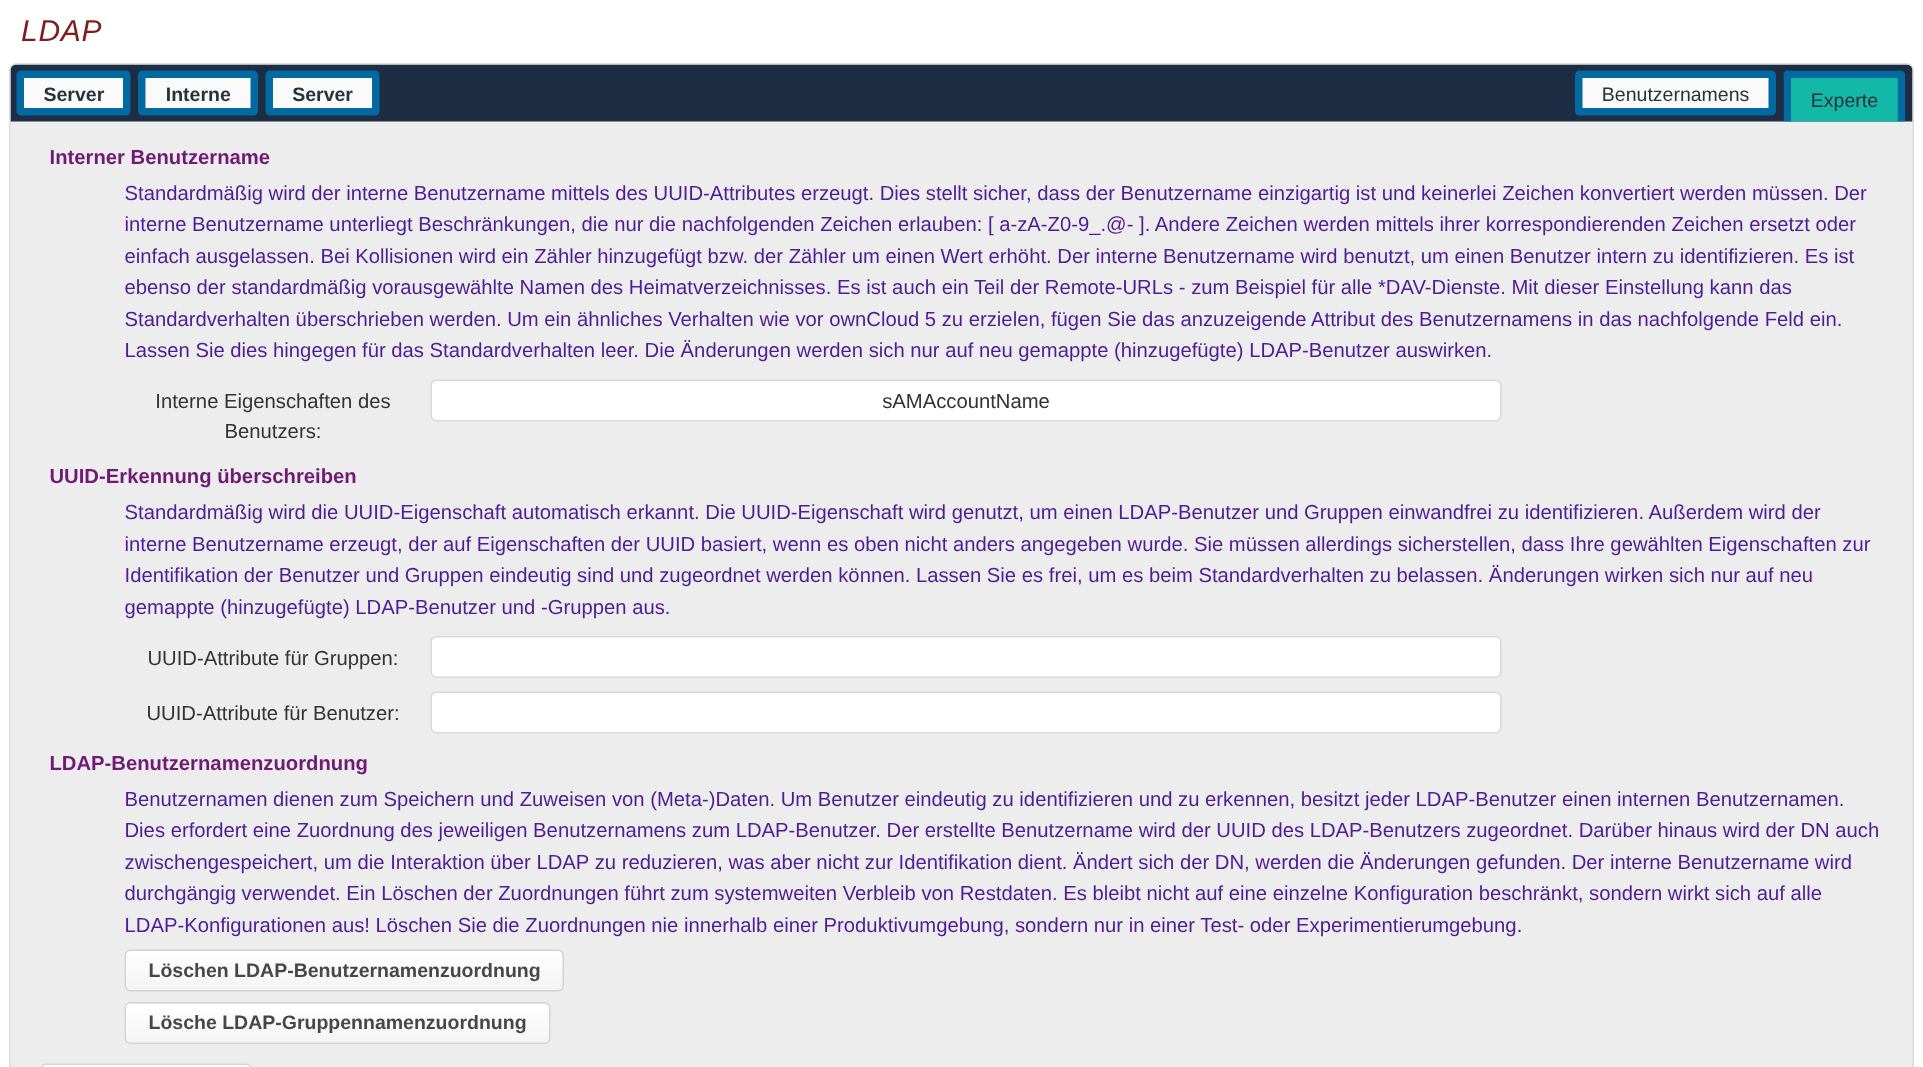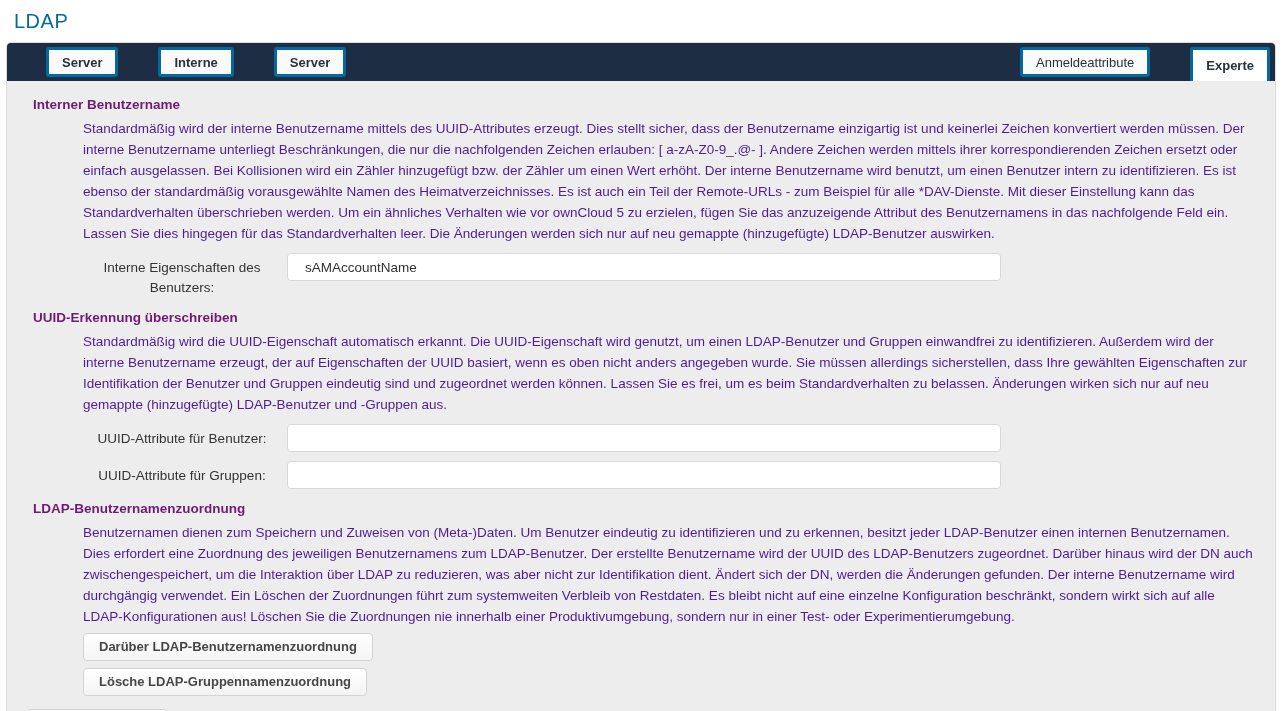--- a/index.html
+++ b/index.html
@@ -6,59 +6,59 @@
   html, body { margin: 0; padding: 0; background: #ffffff; }
   body {
     font-family: "Liberation Sans", sans-serif;
     color: #222;
     width: 1282px;
   }
   .page { padding: 6px 6px 0 6px; }
   .page-title {
     font-size: 20px;
     font-weight: 400;
-    color: #0369a1;
+    color: #7f1d1d;
     margin: 4px 0 9px 8px;
     letter-spacing: 0.5px;
+    font-style: italic;
   }
   .panel {
     border: 1px solid #dcdcdc;
     border-radius: 5px;
     background: #ededed;
     overflow: hidden;
     min-height: 663px;
   }
   
   .tabbar {
     background: #1d2d44;
     display: flex;
     align-items: stretch;
     height: 38px;
     padding: 4px 4px 0 4px;
   }
   .tab {
     font-size: 13px;
     color: #29313b;
     background: #fafafa;
-    border: 3px solid #0369a1;
+    border: 5px solid #0369a1;
     border-radius: 3px;
     padding: 0 13px;
     margin-right: 5px;
     margin-bottom: 4px;
     display: flex;
     align-items: center;
     cursor: pointer;
     white-space: nowrap;
-    margin-left: 35px;
   }
   .tab.weight-semibold { font-weight: 700; }
   .tab.weight-normal { font-weight: 400; }
   .tab.active {
-    background: #ffffff;
-    font-weight: 700;
+    background: #14b8a6;
+    font-weight: 400;
     margin-bottom: 0;
     border-bottom: none;
     border-radius: 3px 3px 0 0;
     margin-right: 1px;
   }
   .tab-spacer { flex: 1 1 auto; }
   
   .content {
     padding: 13px 22px 18px 20px;
     font-size: 13.5px;
@@ -93,20 +93,21 @@
     width: 714px;
     height: 28px;
     border: 1px solid #d9d9d9;
     border-radius: 4px;
     background: #ffffff;
     padding: 0 17px;
     font-family: "Liberation Sans", sans-serif;
     font-size: 13.5px;
     color: #333;
     outline: none;
+    text-align: center;
   }
   .btn {
     display: inline-block;
     background: linear-gradient(#ffffff, #f4f4f4);
     border: 1px solid #d4d4d4;
     border-radius: 4px;
     padding: 5px 15px 6px 15px;
     font-family: "Liberation Sans", sans-serif;
     font-size: 13px;
     font-weight: 700;
@@ -128,52 +129,52 @@
 
   <h1 class="page-title">LDAP</h1>
 
   <div class="panel">
 
     <div class="tabbar">
       <div class="tab weight-semibold">Server</div>
       <div class="tab weight-semibold">Interne</div>
       <div class="tab weight-semibold">Server</div>
       <div class="tab-spacer"></div>
-      <div class="tab weight-normal">Anmeldeattribute</div>
+      <div class="tab weight-normal">Benutzernamens</div>
       <div class="tab active">Experte</div>
     </div>
 
     <div class="content">
 
       <div class="section-heading first">Interner Benutzername</div>
       <p class="section-desc">Standardmäßig wird der interne Benutzername mittels des UUID-Attributes erzeugt. Dies stellt sicher, dass der Benutzername einzigartig ist und keinerlei Zeichen konvertiert werden müssen. Der interne Benutzername unterliegt Beschränkungen, die nur die nachfolgenden Zeichen erlauben: [ a-zA-Z0-9_.@- ]. Andere Zeichen werden mittels ihrer korrespondierenden Zeichen ersetzt oder einfach ausgelassen. Bei Kollisionen wird ein Zähler hinzugefügt bzw. der Zähler um einen Wert erhöht. Der interne Benutzername wird benutzt, um einen Benutzer intern zu identifizieren. Es ist ebenso der standardmäßig vorausgewählte Namen des Heimatverzeichnisses. Es ist auch ein Teil der Remote-URLs - zum Beispiel für alle *DAV-Dienste. Mit dieser Einstellung kann das Standardverhalten überschrieben werden. Um ein ähnliches Verhalten wie vor ownCloud 5 zu erzielen, fügen Sie das anzuzeigende Attribut des Benutzernamens in das nachfolgende Feld ein. Lassen Sie dies hingegen für das Standardverhalten leer. Die Änderungen werden sich nur auf neu gemappte (hinzugefügte) LDAP-Benutzer auswirken.</p>
 
       <div class="form-row">
         <label class="form-label">Interne Eigenschaften des Benutzers:</label>
         <input class="form-input" type="text" value="sAMAccountName" style="">
       </div>
 
       <div class="section-heading">UUID-Erkennung überschreiben</div>
       <p class="section-desc">Standardmäßig wird die UUID-Eigenschaft automatisch erkannt. Die UUID-Eigenschaft wird genutzt, um einen LDAP-Benutzer und Gruppen einwandfrei zu identifizieren. Außerdem wird der interne Benutzername erzeugt, der auf Eigenschaften der UUID basiert, wenn es oben nicht anders angegeben wurde. Sie müssen allerdings sicherstellen, dass Ihre gewählten Eigenschaften zur Identifikation der Benutzer und Gruppen eindeutig sind und zugeordnet werden können. Lassen Sie es frei, um es beim Standardverhalten zu belassen. Änderungen wirken sich nur auf neu gemappte (hinzugefügte) LDAP-Benutzer und -Gruppen aus.</p>
 
       <div class="form-row">
-        <label class="form-label">UUID-Attribute für Benutzer:</label>
+        <label class="form-label">UUID-Attribute für Gruppen:</label>
         <input class="form-input" type="text" value="" style="">
       </div>
 
       <div class="form-row">
-        <label class="form-label">UUID-Attribute für Gruppen:</label>
+        <label class="form-label">UUID-Attribute für Benutzer:</label>
         <input class="form-input" type="text" value="" style="">
       </div>
 
       <div class="section-heading">LDAP-Benutzernamenzuordnung</div>
       <p class="section-desc">Benutzernamen dienen zum Speichern und Zuweisen von (Meta-)Daten. Um Benutzer eindeutig zu identifizieren und zu erkennen, besitzt jeder LDAP-Benutzer einen internen Benutzernamen. Dies erfordert eine Zuordnung des jeweiligen Benutzernamens zum LDAP-Benutzer. Der erstellte Benutzername wird der UUID des LDAP-Benutzers zugeordnet. Darüber hinaus wird der DN auch zwischengespeichert, um die Interaktion über LDAP zu reduzieren, was aber nicht zur Identifikation dient. Ändert sich der DN, werden die Änderungen gefunden. Der interne Benutzername wird durchgängig verwendet. Ein Löschen der Zuordnungen führt zum systemweiten Verbleib von Restdaten. Es bleibt nicht auf eine einzelne Konfiguration beschränkt, sondern wirkt sich auf alle LDAP-Konfigurationen aus! Löschen Sie die Zuordnungen nie innerhalb einer Produktivumgebung, sondern nur in einer Test- oder Experimentierumgebung.</p>
 
       <div class="mapping-btn-row">
-        <button class="btn">Darüber LDAP-Benutzernamenzuordnung</button>
+        <button class="btn">Löschen LDAP-Benutzernamenzuordnung</button>
       </div>
       <div class="mapping-btn-row">
         <button class="btn">Lösche LDAP-Gruppennamenzuordnung</button>
       </div>
 
       <div class="footer-row">
         <button class="btn">Testkonfiguration</button>
 
       </div>
 

